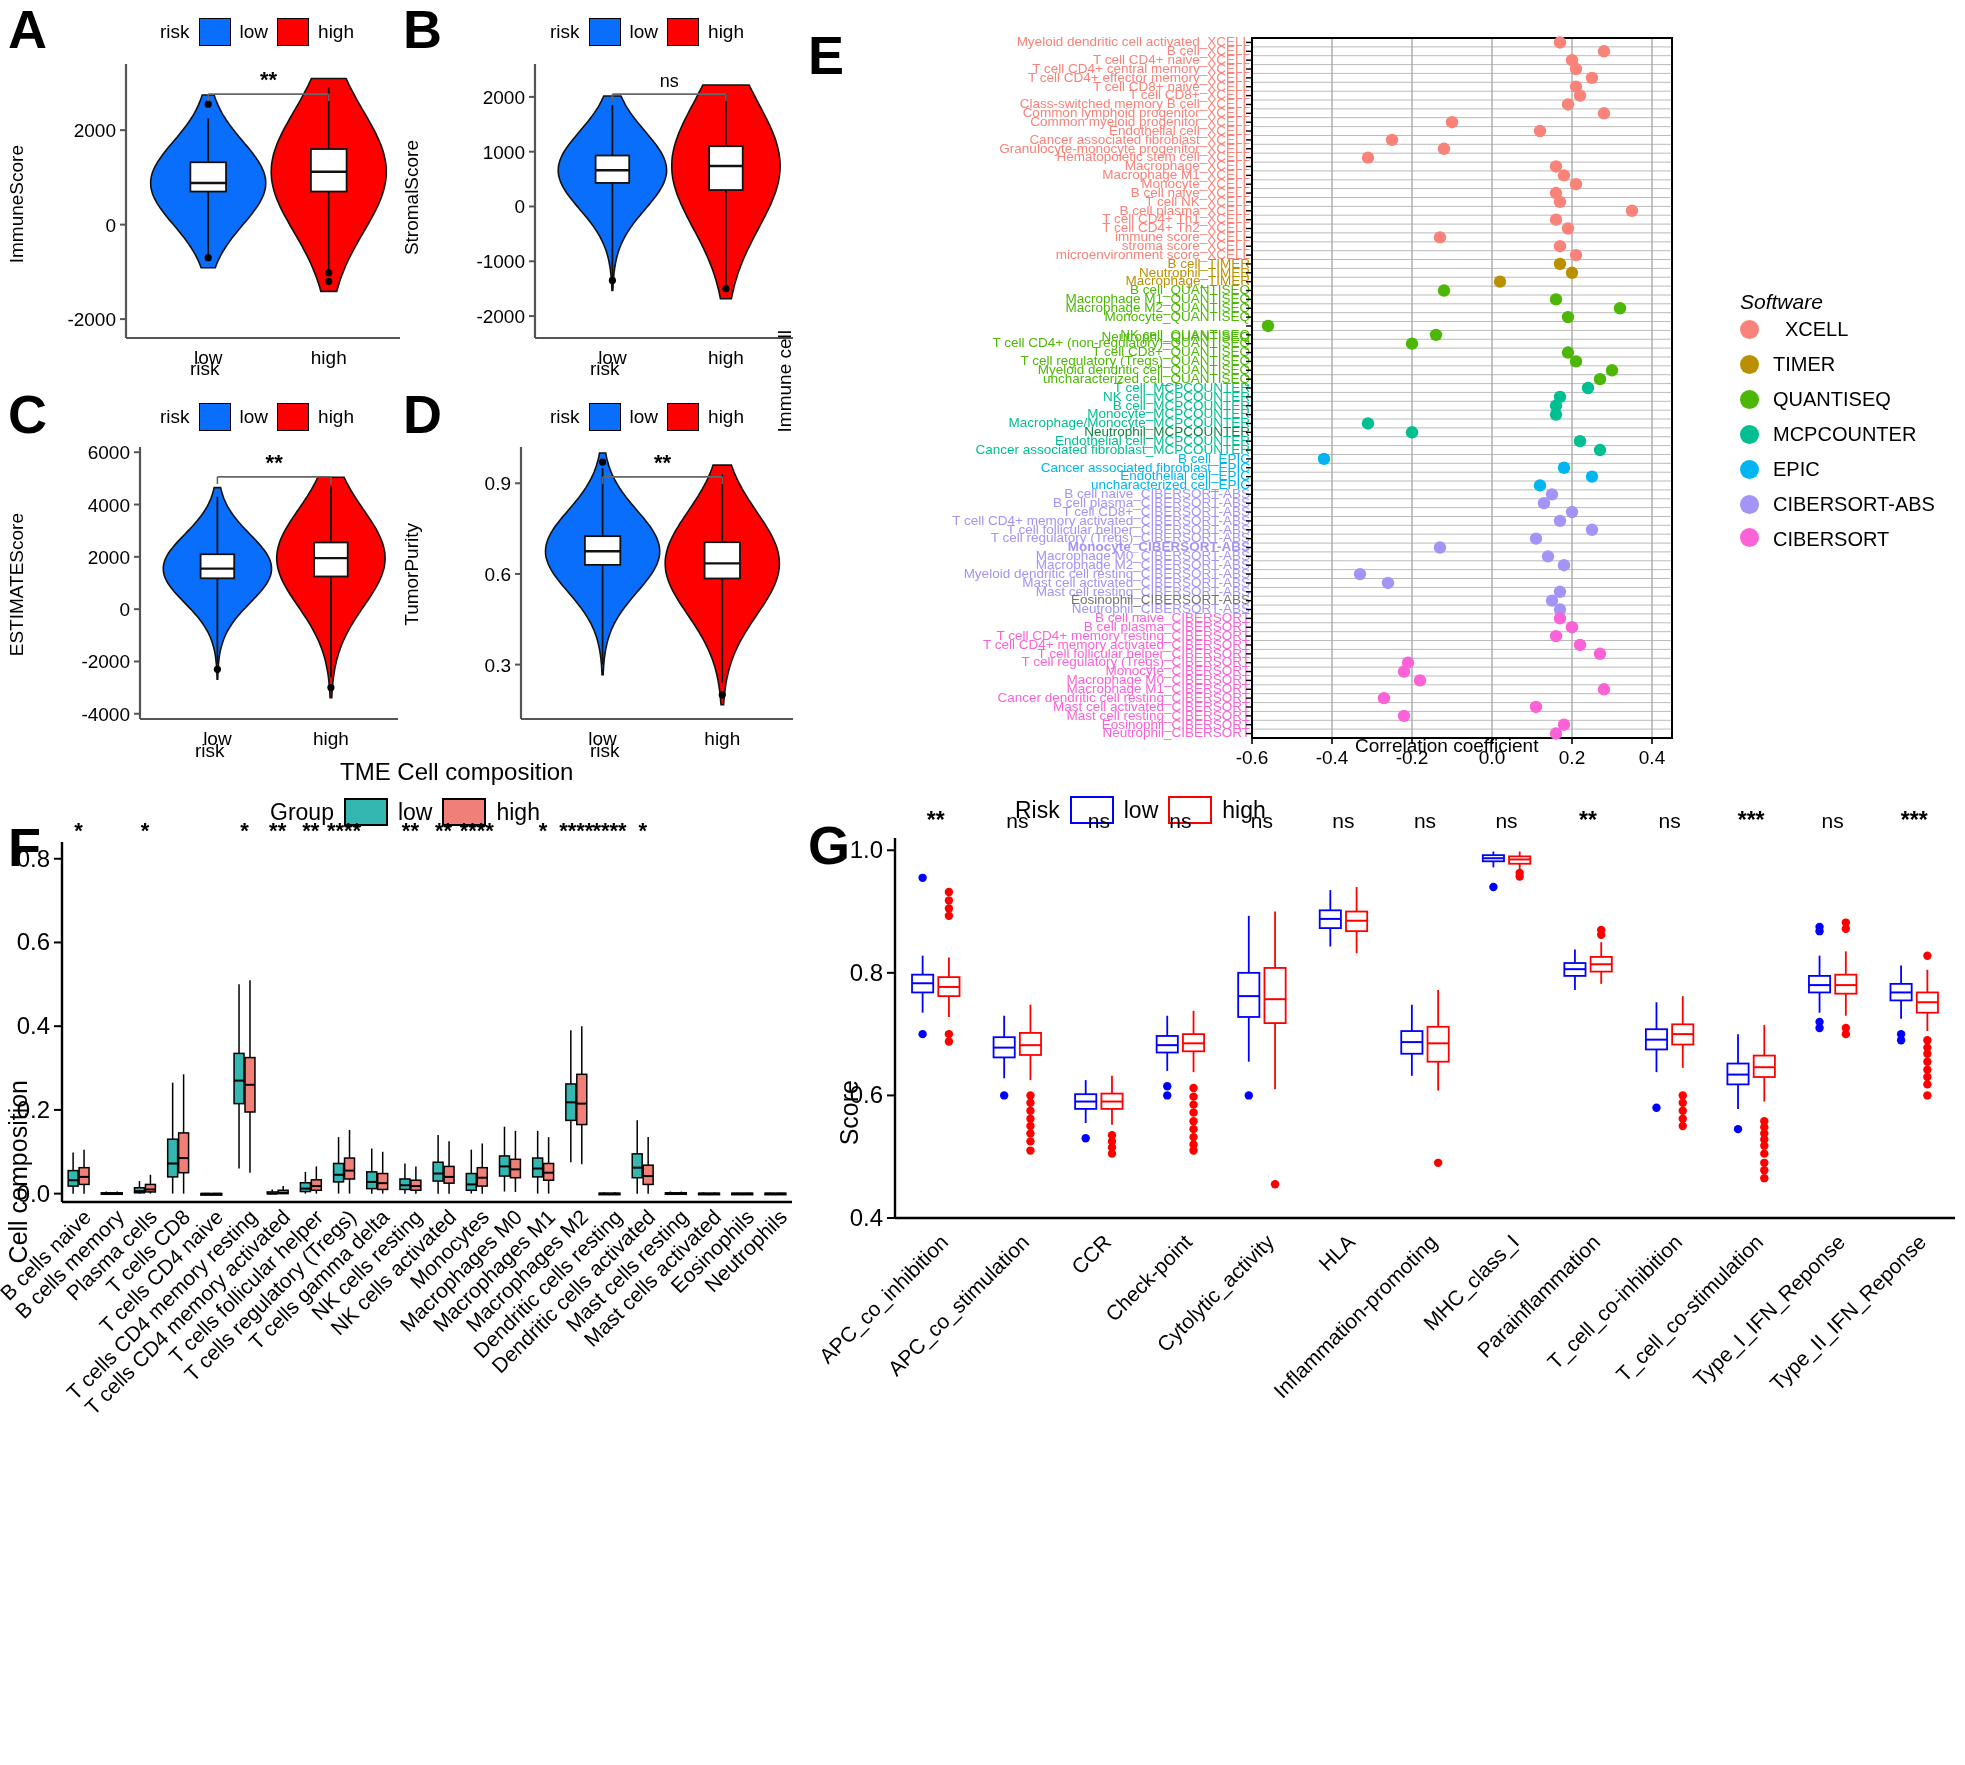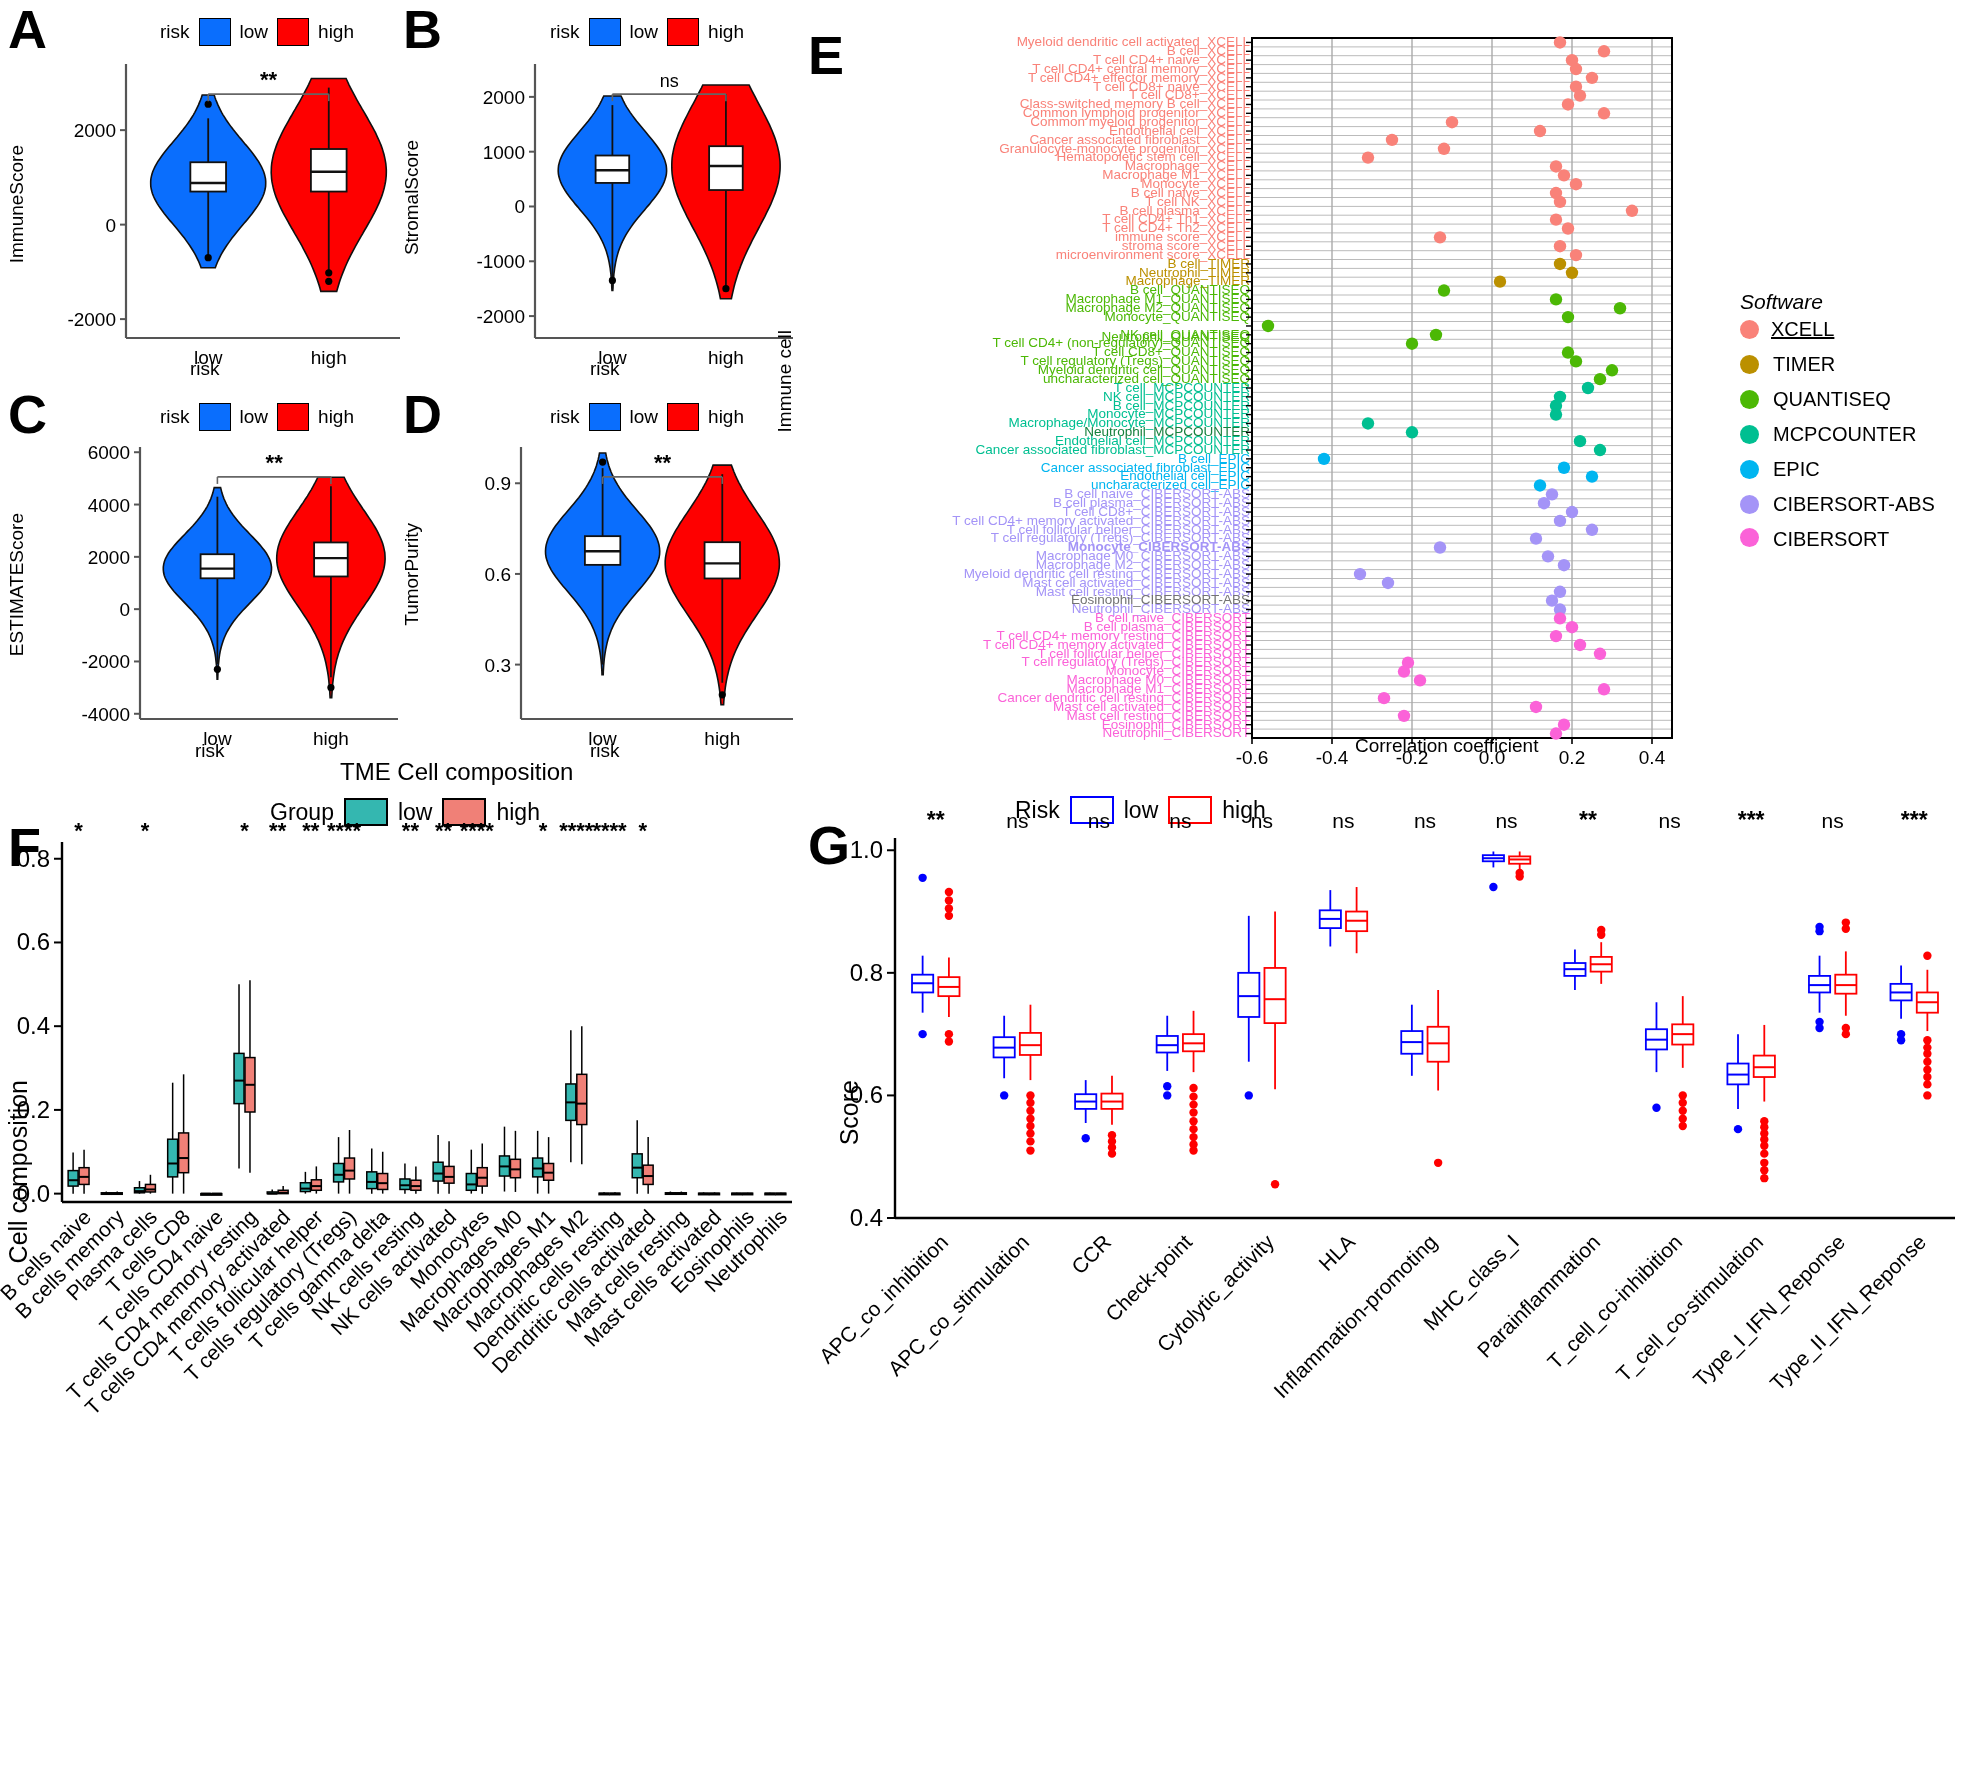--- a/index.html
+++ b/index.html
@@ -531,21 +531,21 @@
       <line x1="-6" y1="677.8481012658227" x2="0" y2="677.8481012658227" stroke="#000" stroke-width="1.4"></line>
       <circle cx="312" cy="686.7088607594936" r="6.2" fill="#fb62d8"></circle>
       <line x1="-6" y1="686.7088607594936" x2="0" y2="686.7088607594936" stroke="#000" stroke-width="1.4"></line>
       <circle cx="304" cy="695.5696202531645" r="6.2" fill="#fb62d8"></circle>
       <line x1="-6" y1="695.5696202531645" x2="0" y2="695.5696202531645" stroke="#000" stroke-width="1.4"></line>
     </svg>
   <div class="axis-title" style="position:absolute;left:555px;top:735px;">Correlation coefficient</div>
   <div style="position:absolute;left:940px;top:290px;">
     <div class="lgd-title" style="margin-bottom:4px;font-style:italic;">Software</div>
     <div>
-        <div style="display: flex; align-items: center; gap: 12px; margin-bottom: 12px; text-decoration: underline;">
+        <div style="display: flex; align-items: center; gap: 26px; margin-bottom: 12px;">
           <span style="width: 19px; height: 19px; border-radius: 50%; display: inline-block; background: rgb(249, 130, 121);"></span>
           <span class="lgd-item">XCELL</span>
         </div>
         <div style="display: flex; align-items: center; gap: 14px; margin-bottom: 12px;">
           <span style="width: 19px; height: 19px; border-radius: 50%; display: inline-block; background: rgb(187, 144, 0);"></span>
           <span class="lgd-item">TIMER</span>
         </div>
         <div style="display: flex; align-items: center; gap: 14px; margin-bottom: 12px;">
           <span style="width: 19px; height: 19px; border-radius: 50%; display: inline-block; background: rgb(76, 184, 5);"></span>
           <span class="lgd-item">QUANTISEQ</span>

